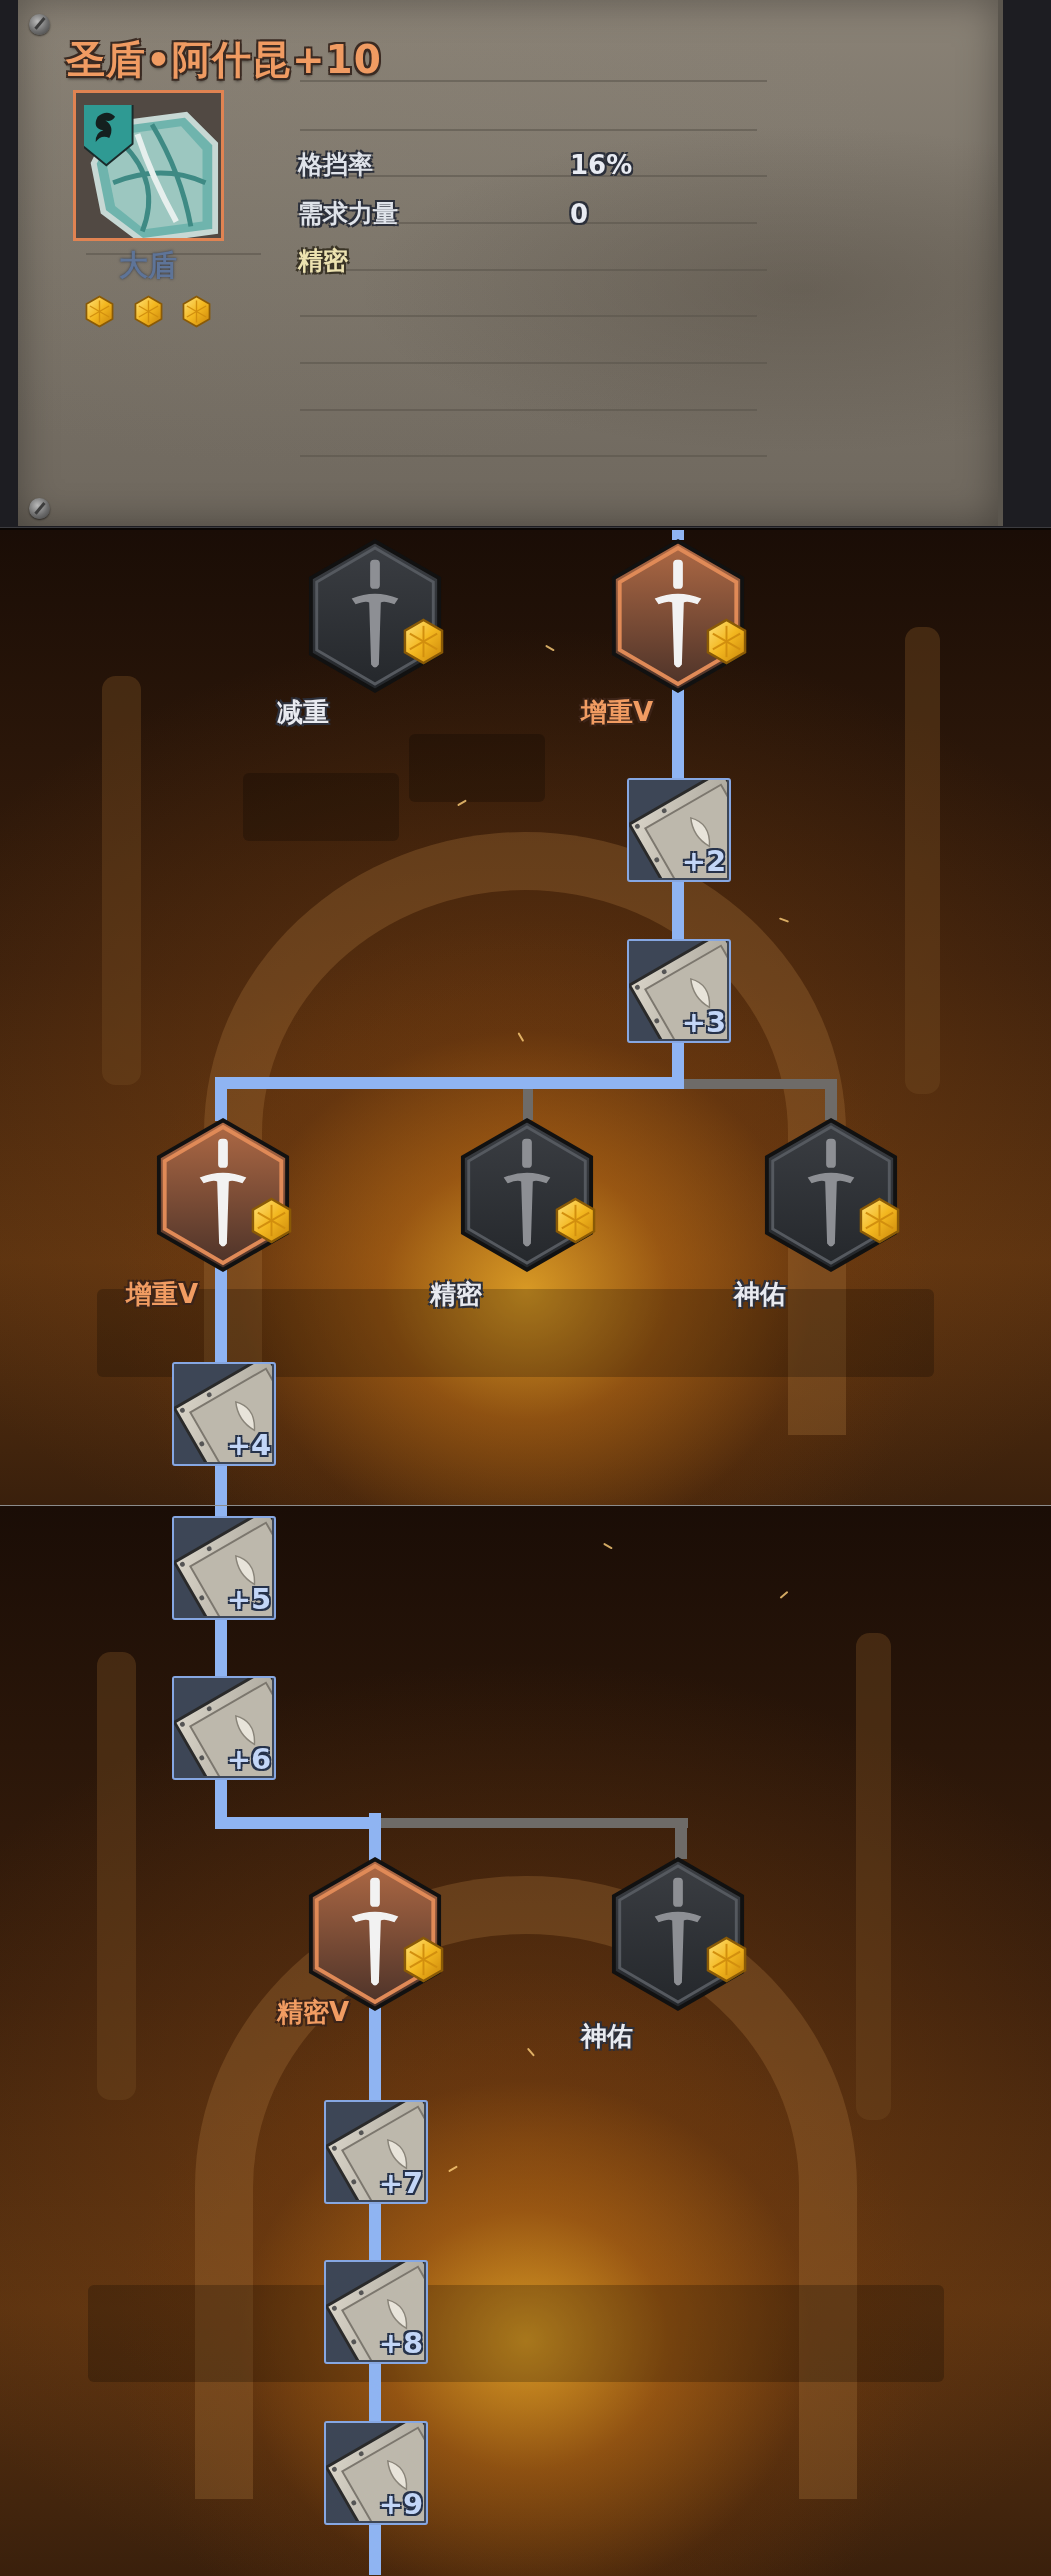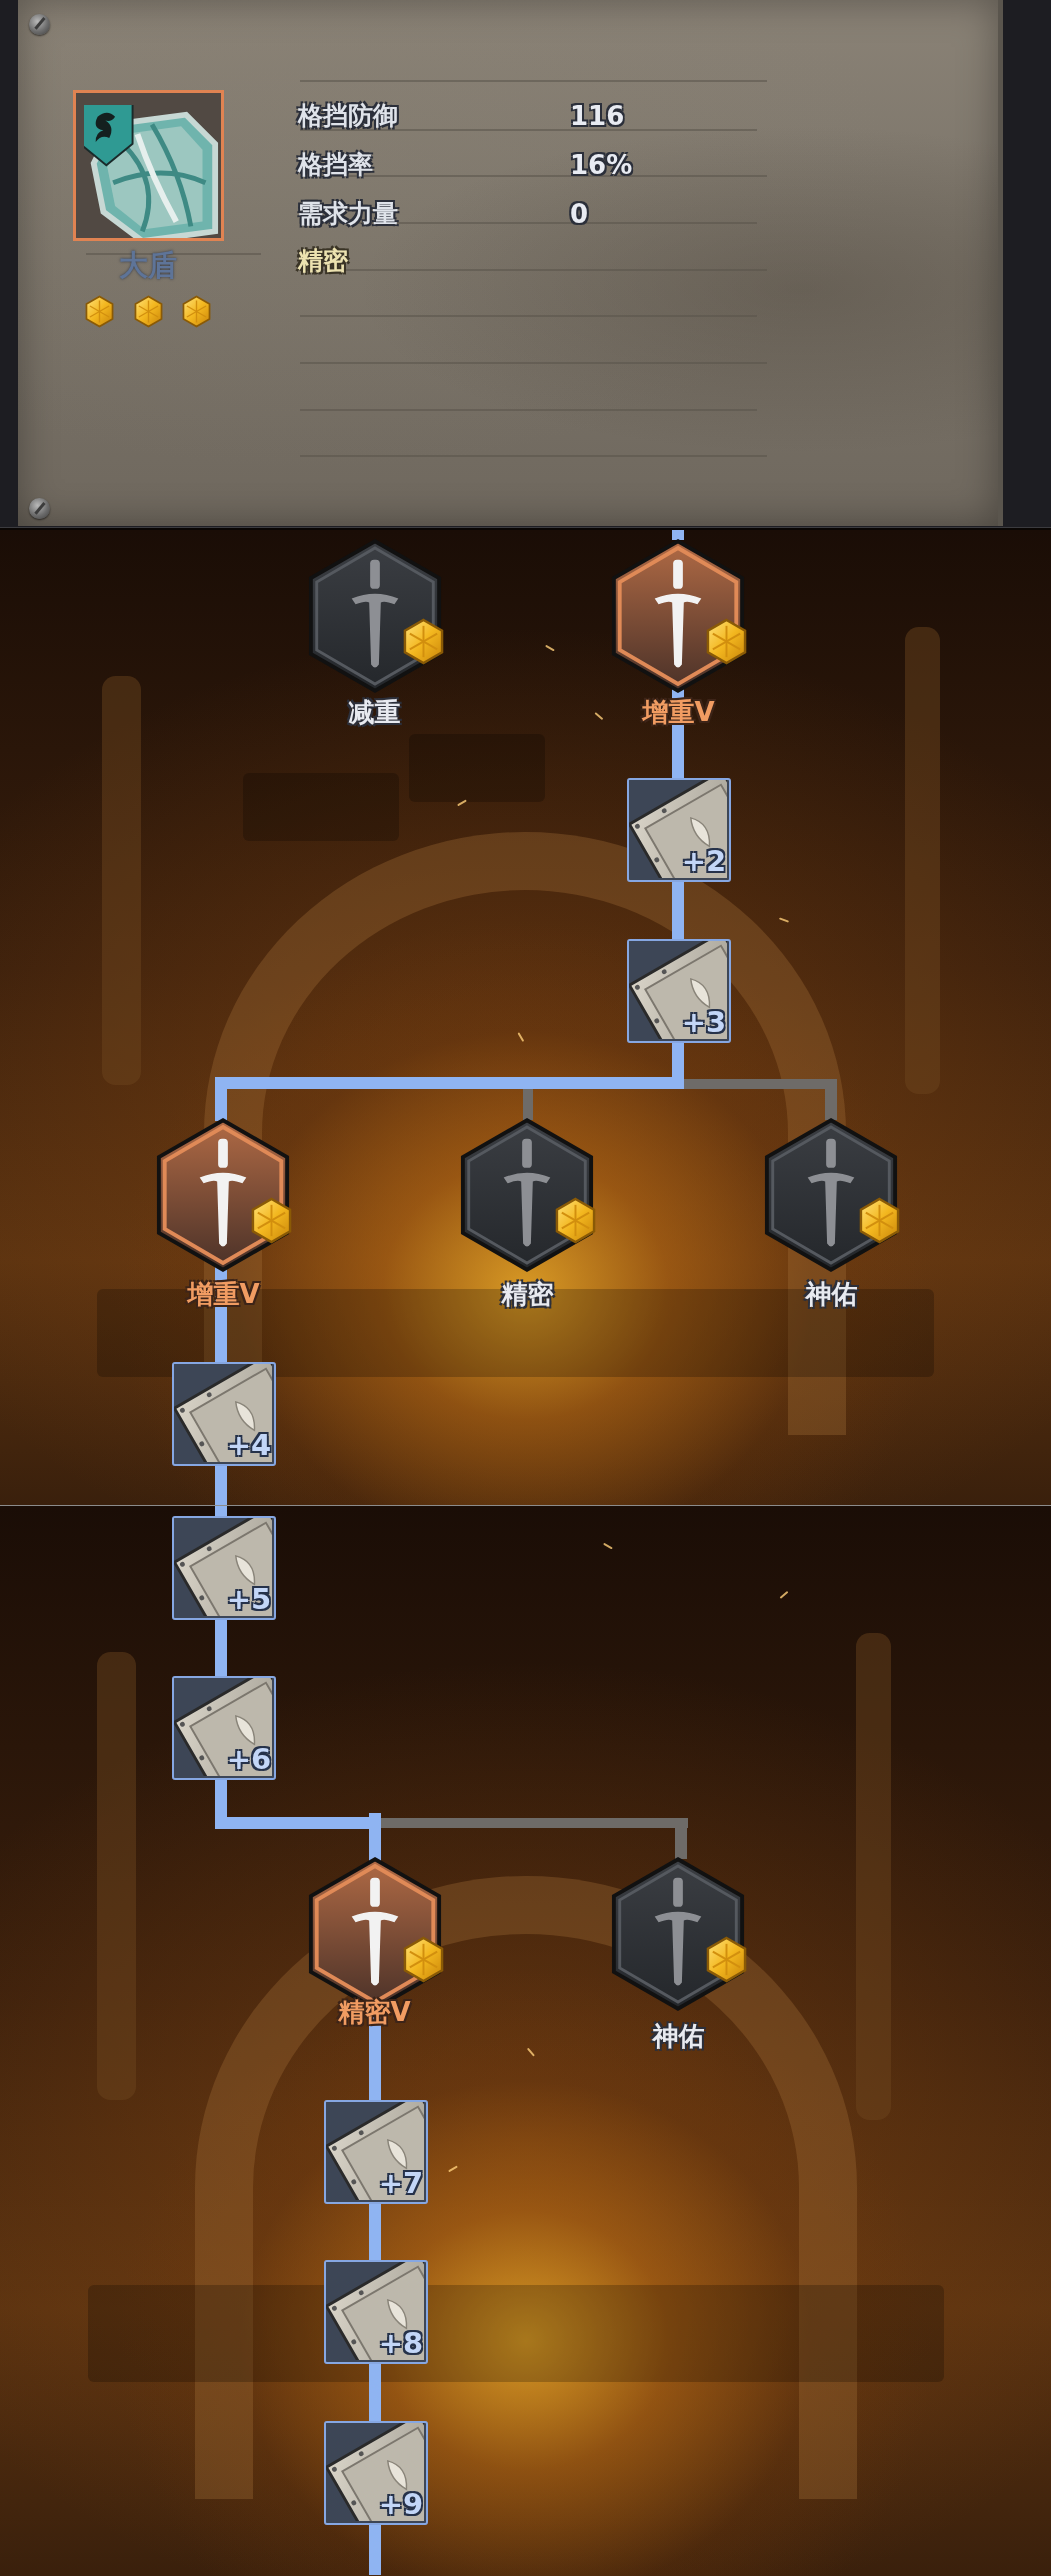--- a/index.html
+++ b/index.html
@@ -87,21 +87,21 @@
   .tool-shape { position: absolute; background: rgba(110,70,30,0.45); border-radius: 13.6px; }
   .spark { position: absolute; width: 9.7px; height: 1.9px; background: #ffcf7a; border-radius: 1px; opacity: 0.8; }
 
   .line-blue { position: absolute; background: #8fb4f2; }
   .line-gray { position: absolute; background: #6e6b68; }
 
   .node { position: absolute; width: 136px; height: 156px; }
   .node svg.hex { position: absolute; left: 0; top: 0; width: 136px; height: 156px; }
   .node .badge { position: absolute; right: -1.9px; top: 80px; width: 43px; height: 47px; }
   .node-label {
-    position: absolute; width: 195px; text-align: center; font-size: 26px; font-weight: bold;
+    position: absolute; width: 195px; text-align: left; font-size: 26px; font-weight: bold;
   }
   .node-label.gray { color: #e8eaf0; text-shadow: -1.9px -1.9px 0 #2c2f3a, 1.9px -1.9px 0 #2c2f3a, -1.9px 1.9px 0 #2c2f3a, 1.9px 1.9px 0 #2c2f3a; }
   .node-label.orange { color: #f19c62; text-shadow: -1.9px -1.9px 0 #3d2418, 1.9px -1.9px 0 #3d2418, -1.9px 1.9px 0 #3d2418, 1.9px 1.9px 0 #3d2418; }
 
   .upgrade {
     position: absolute; width: 104px; height: 104px;
     border: 2.9px solid #86a7e2; border-radius: 2.9px;
     background: #3d4656; overflow: hidden;
   }
   .upgrade svg { position: absolute; left: 0; top: 0; width: 98px; height: 98px; }
@@ -167,20 +167,21 @@
     <div class="ruled-line" style="left:282px;top:269px;width:467px;"></div>
     <div class="ruled-line" style="left:282px;top:315px;width:457px;"></div>
     <div class="ruled-line" style="left:282px;top:362px;width:467px;"></div>
     <div class="ruled-line" style="left:282px;top:409px;width:457px;"></div>
     <div class="ruled-line" style="left:282px;top:455px;width:467px;"></div>
     <div class="ruled-line" style="left:68px;top:253px;width:175px;"></div>
   </div>
   <div class="screw" style="left:29px;top:13.6px;"></div>
   <div class="screw" style="left:29px;top:498px;"></div>
 
+  <div class="item-title">圣盾•阿什昆+10</div>
 
   <div class="item-icon-frame">
     <svg class="shield-art" viewBox="0 0 140 140">
       <polygon points="30,20 105,10 135,40 135,130 60,140 20,110 10,60" fill="#6fb4ad" stroke="#c7d8d4" stroke-width="6"></polygon>
       <polygon points="40,30 100,22 122,46 122,120 62,128 32,104 24,64" fill="#9cc7c0"></polygon>
       <path d="M40 40 Q80 80 60 130 M70 20 Q100 70 110 125 M30 80 Q80 60 125 80" stroke="#3e8a84" stroke-width="5" fill="none"></path>
       <path d="M55 30 Q70 75 95 120" stroke="#e6efed" stroke-width="6" fill="none"></path>
       <path d="M-4 -4 L50 -4 L50 40 L23 62 L-4 40 Z" fill="#2f9a93" stroke="#1a2a2a" stroke-width="2"></path>
       <path d="M14 12 q10 -8 18 0 q-4 6 -10 4 q10 6 4 18 q-8 -4 -14 4 q0 -10 8 -12 q-12 -2 -6 -14z" fill="#14201f"></path>
     </svg>
@@ -193,24 +194,20 @@
         <use href="#goldBadge"></use>
       </svg>
     <svg class="star-badge" viewBox="0 0 32 34" width="31" height="33">
         <use href="#goldBadge"></use>
       </svg>
     <svg class="star-badge" viewBox="0 0 32 34" width="31" height="33">
         <use href="#goldBadge"></use>
       </svg>
   </div>
 
-  <div class="stat-row" style="top:93px;">
-    <span class="stat-label">格挡防御</span>
-    <span class="stat-value">116</span>
-  </div>
   <div class="stat-row" style="top:142px;">
     <span class="stat-label">格挡率</span>
     <span class="stat-value">16%</span>
   </div>
   <div class="stat-row" style="top:191px;">
     <span class="stat-label">需求力量</span>
     <span class="stat-value">0</span>
   </div>
   <div class="stat-row" style="top:238px;">
     <span class="stat-label gold">精密</span>

